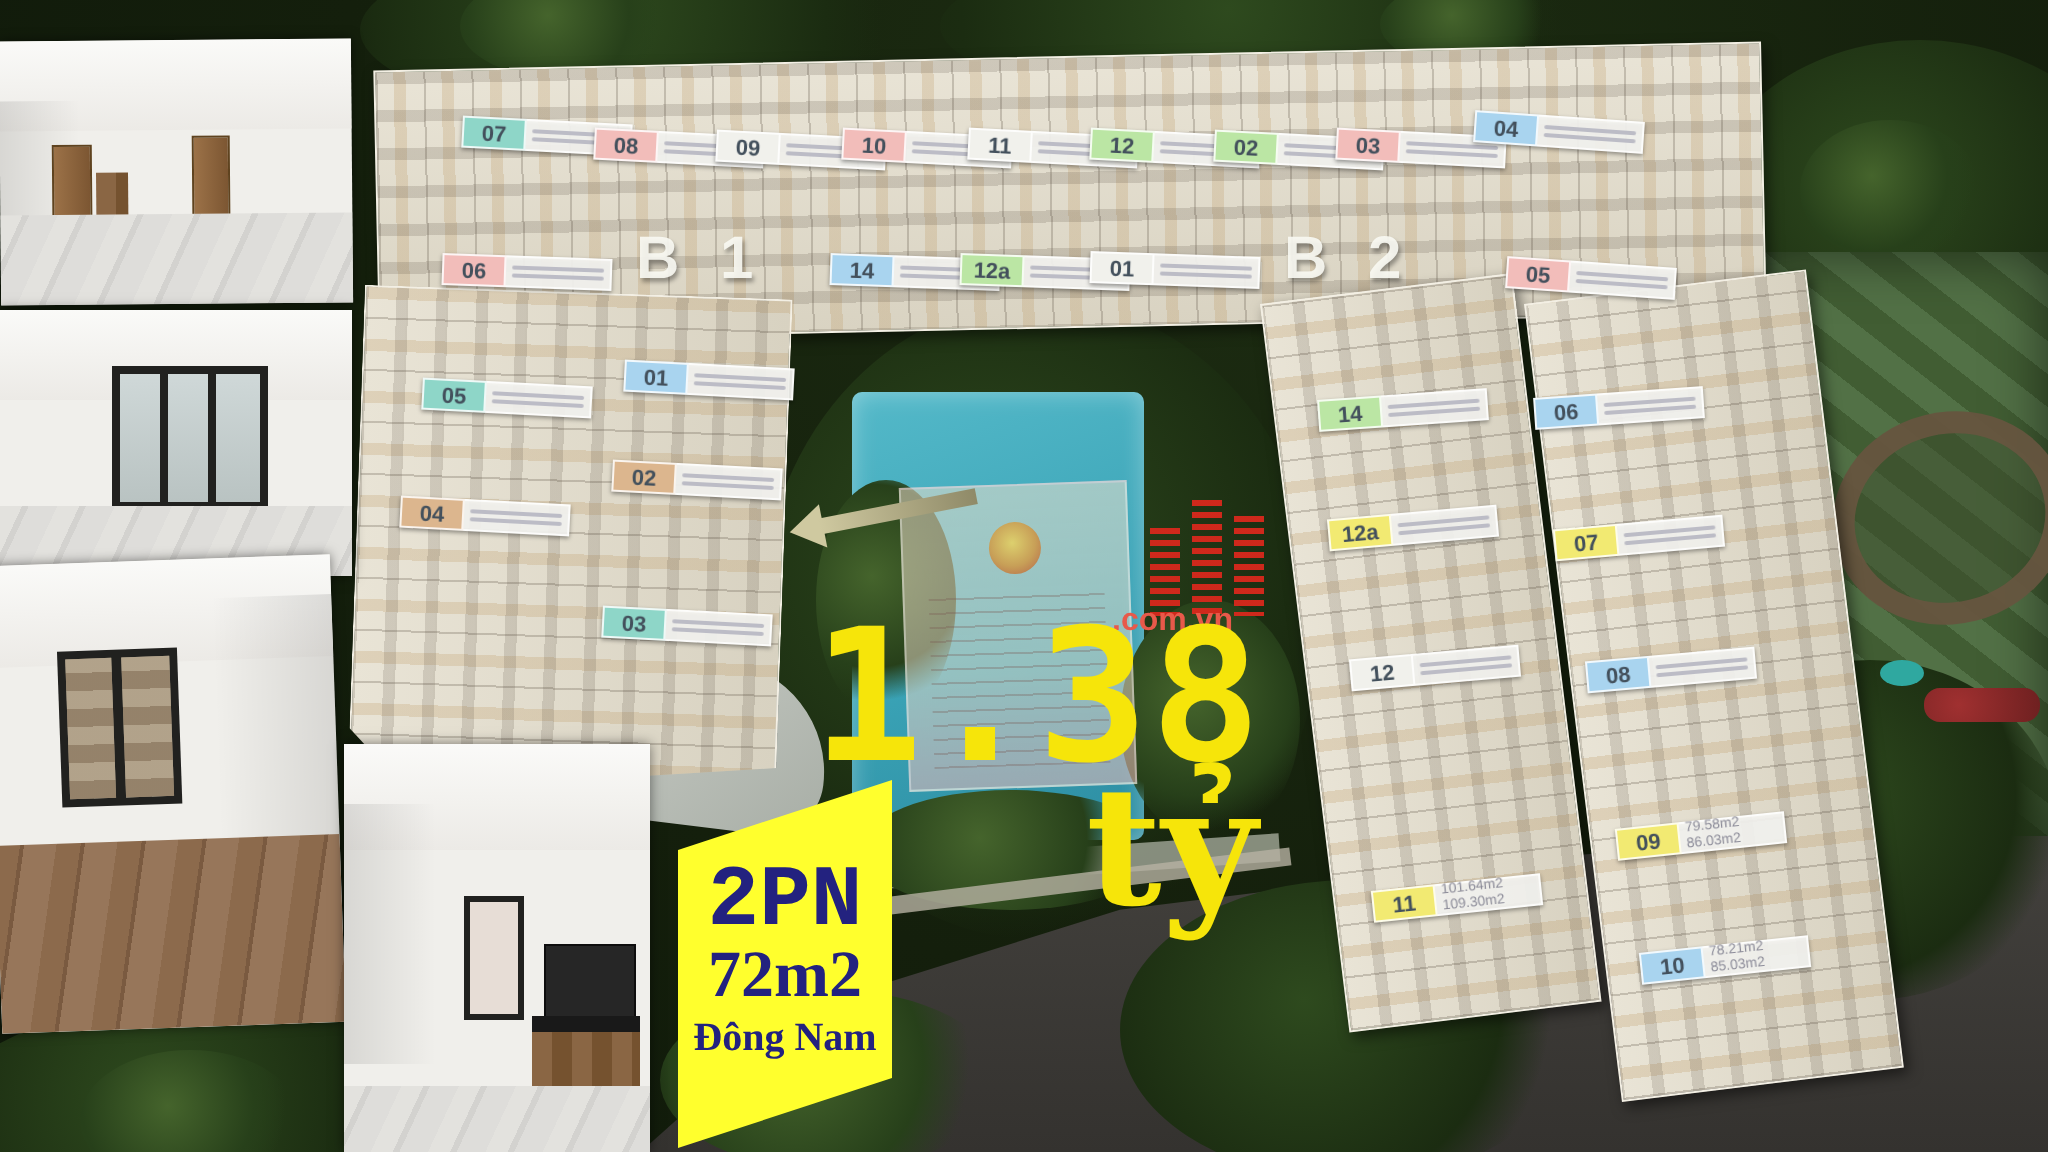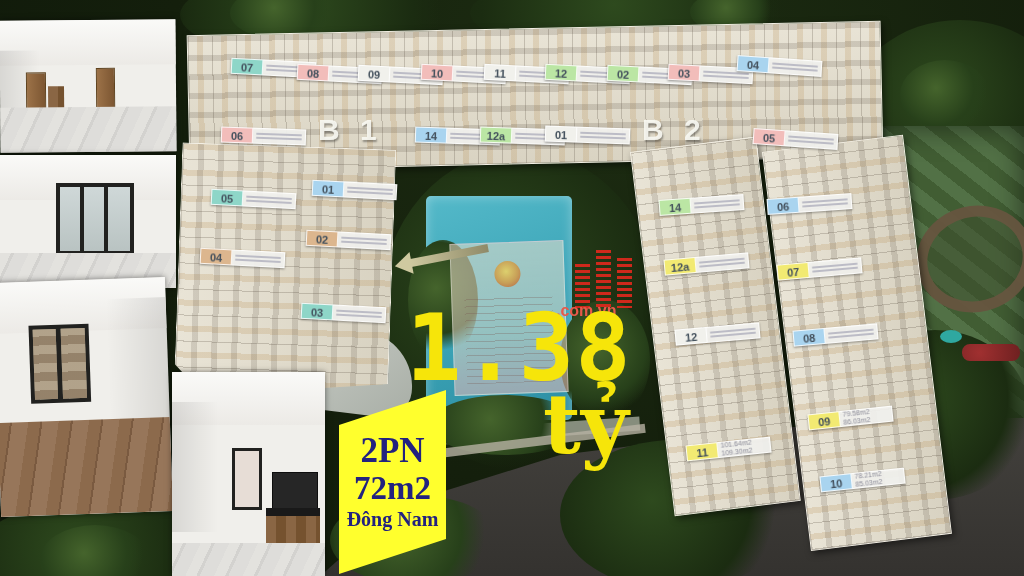--- a/index.html
+++ b/index.html
@@ -78,21 +78,21 @@
   .price-amount{z-index:41;font-family:"DejaVu Sans Mono", monospace;font-weight:bold;font-size:92px;
         line-height:86px;color:#f6e50a;letter-spacing:1px;}
   .price-unit{z-index:41;font-family:"DejaVu Serif", serif;font-weight:bold;font-size:82px;
         line-height:80px;color:#f6e50a;}
 
   
   .info-box{left:339px;top:390px;width:107px;height:184px;z-index:52;background:#ffff2d;
         clip-path:polygon(0 19%, 100% 0%, 100% 81%, 0 100%);
         display:flex;flex-direction:column;align-items:center;justify-content:center;gap:2px;
         font-family:"Liberation Serif", serif;color:#23227f;font-weight:bold;text-align:center;}
-  .info-box .l1{font-size:35px;line-height:36px;}
+  .info-box .l1{font-size:43px;line-height:36px;font-family:Liberation Mono, monospace;}
   .info-box .l2{font-size:33px;line-height:34px;}
   .info-box .l3{font-size:20px;line-height:24px;}
 
   
   .photo{position:absolute;z-index:50;background:#f0efeb;box-shadow:0 0 6px rgba(0,0,0,.5);overflow:hidden;}
   .ph-ceiling{position:absolute;left:0;top:0;right:0;height:34%;background:linear-gradient(180deg,#fafaf8,#eceae6);}
   .ph-floor-marble{position:absolute;left:0;bottom:0;right:0;height:34%;
         background:repeating-linear-gradient(115deg,#e3e2de 0 10px,#d3d2cf 10px 13px,#deddda 13px 26px);}
   .ph-floor-wood{position:absolute;left:0;bottom:0;right:0;height:40%;
         background:repeating-linear-gradient(100deg,#8c6a4c 0 12px,#7a5a40 12px 14px,#97765a 14px 30px);}

